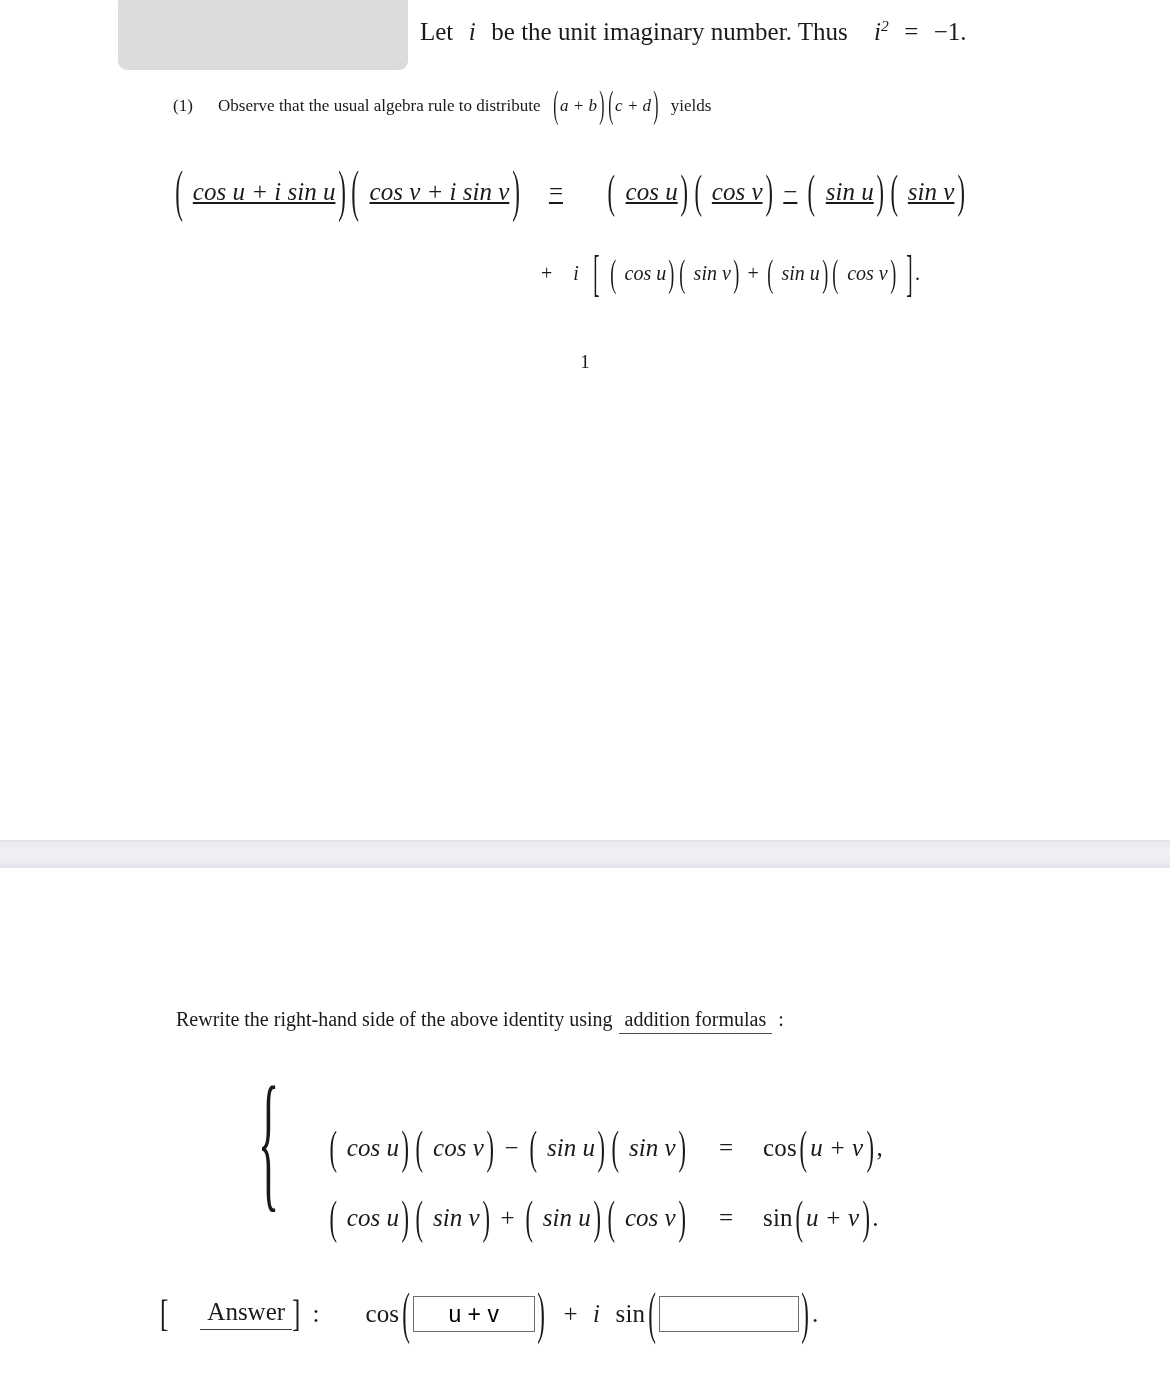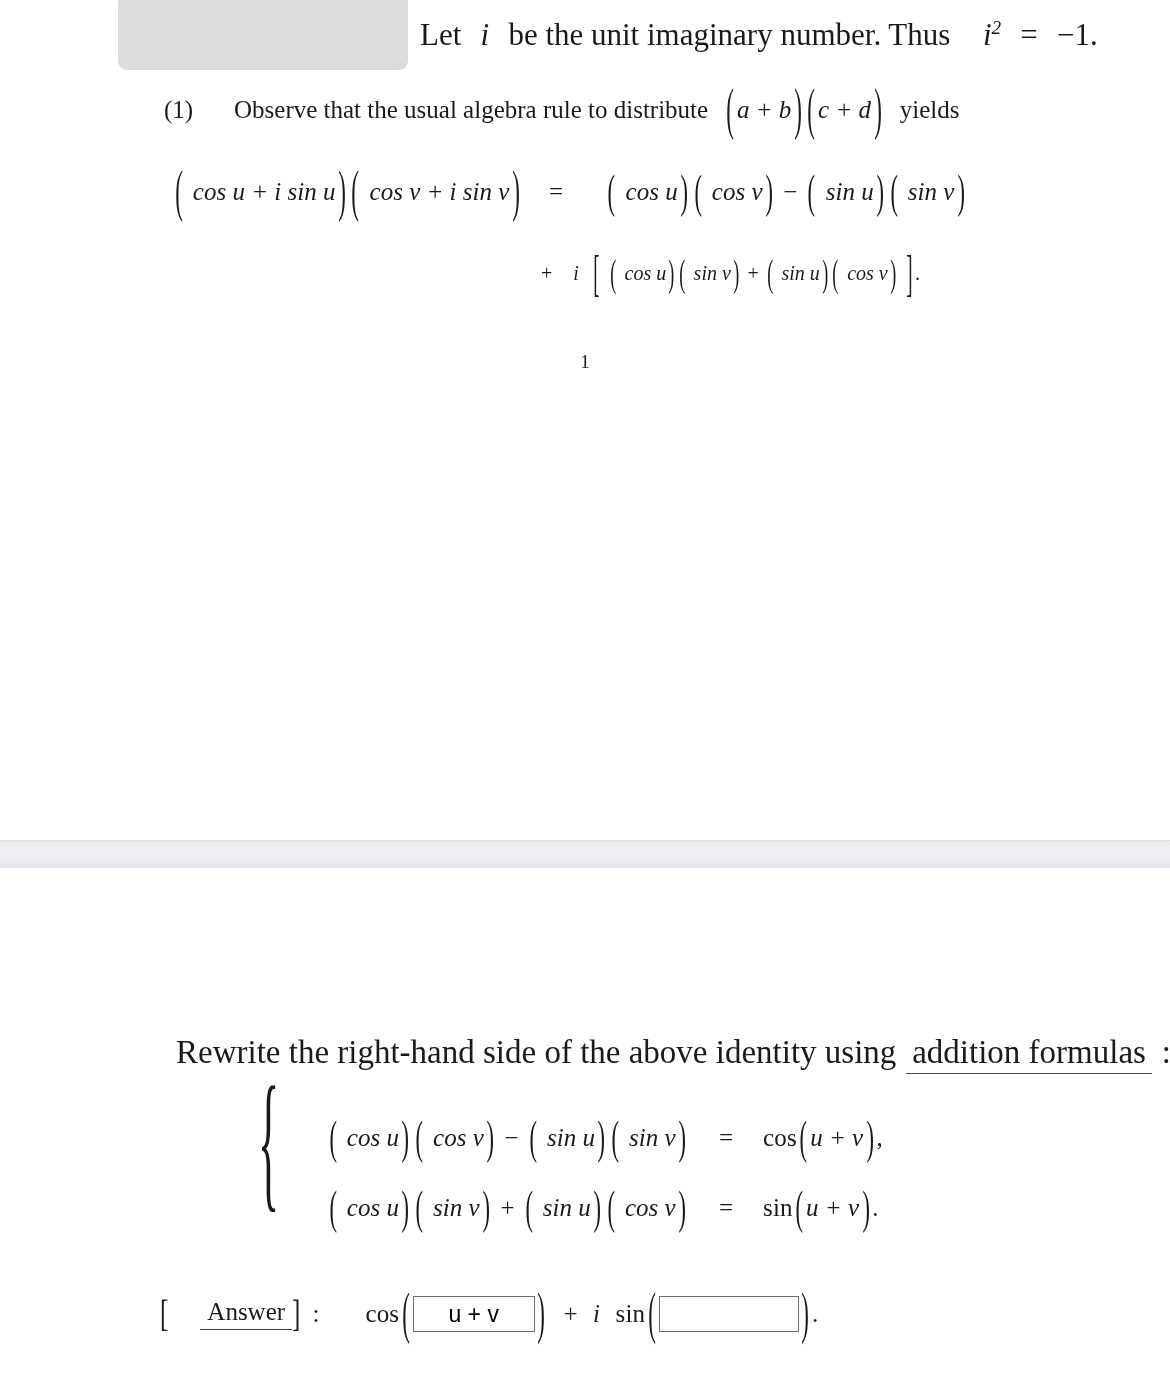--- a/index.html
+++ b/index.html
@@ -66,41 +66,43 @@
     height: 76px;
     background: #dcdcdc;
     border-radius: 9px;
   }
 
   
   #header-statement {
     position: absolute;
     left: 420px;
     top: 17px;
-    font-size: 31px;
+    font-size: 25px;
     white-space: nowrap;
   }
 
   
   #item-one {
     position: absolute;
-    left: 164px;
+    left: 148px;
     top: 96px;
-    font-size: 25px;
-    white-space: nowrap;
+    font-size: 17px;
+    white-space: nowrap;
+    text-align: center;
   }
   #item-one .num { display: inline-block; width: 70px; }
 
   
   #display-equation-line1 {
     position: absolute;
     left: 172px;
     top: 178px;
     font-size: 25px;
     white-space: nowrap;
+    text-decoration: underline;
   }
   #display-equation-line2 {
     position: absolute;
     left: 541px;
     top: 262px;
     font-size: 20px;
     white-space: nowrap;
   }
 
   
@@ -122,22 +124,22 @@
     height: 26px;
     background: linear-gradient(180deg, #e9eaee 0%, #f1f2f6 45%, #eceef2 80%, #e3e4e9 100%);
     border-top: 1px solid #e0e1e6;
     border-bottom: 1px solid #e6e7ec;
   }
 
   
   #rewrite-prompt {
     position: absolute;
     left: 176px;
-    top: 1034px;
-    font-size: 33px;
+    top: 1008px;
+    font-size: 20px;
     white-space: nowrap;
   }
   #rewrite-prompt .underlined {
     border-bottom: 1.6px solid #4a4a4a;
     padding: 0 6px 3px 6px;
   }
 
   
   #formula-system {
     position: absolute;
@@ -147,21 +149,21 @@
     white-space: nowrap;
   }
   #formula-system .sys-brace {
     position: absolute;
     left: 0;
     top: 16px;
     font-size: 40px;
     line-height: 1;
   }
   #formula-system .rows { margin-left: 68px; }
-  #formula-system .row { height: 70px; line-height: 64px; white-space: nowrap; }
+  #formula-system .row { height: 70px; line-height: 84px; white-space: nowrap; }
   #formula-system .eqsign { display: inline-block; width: 74px; text-align: center; }
 
   
   #answer-row {
     position: absolute;
     left: 160px;
     top: 1296px;
     font-size: 25px;
     white-space: nowrap;
     display: flex;

